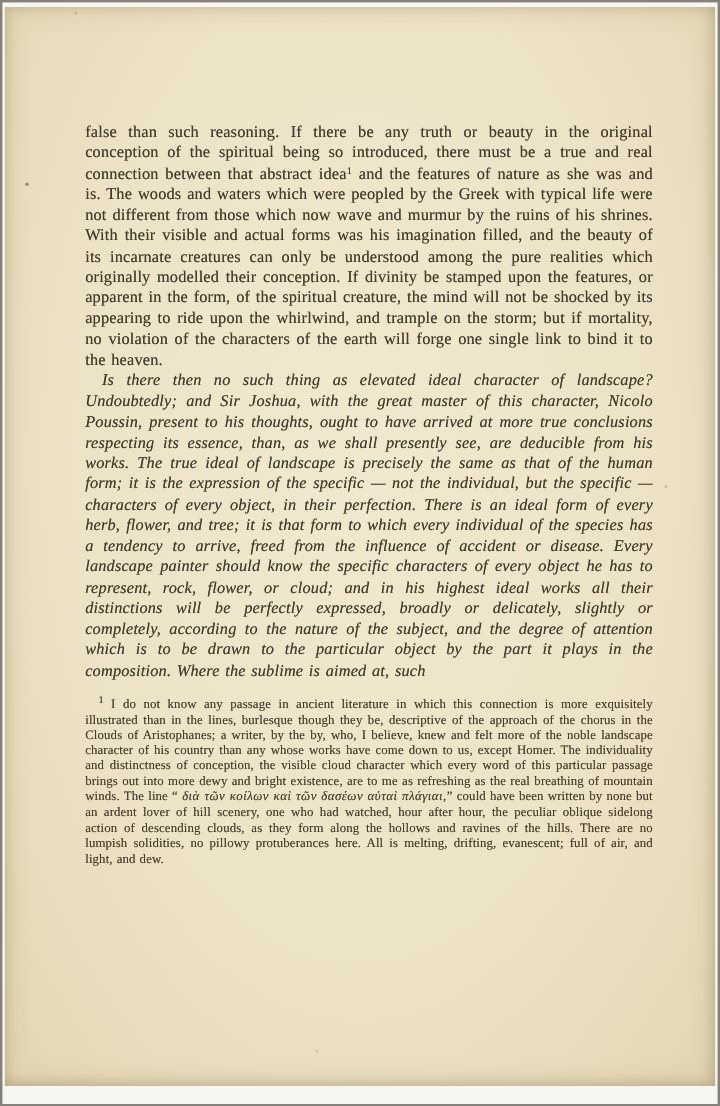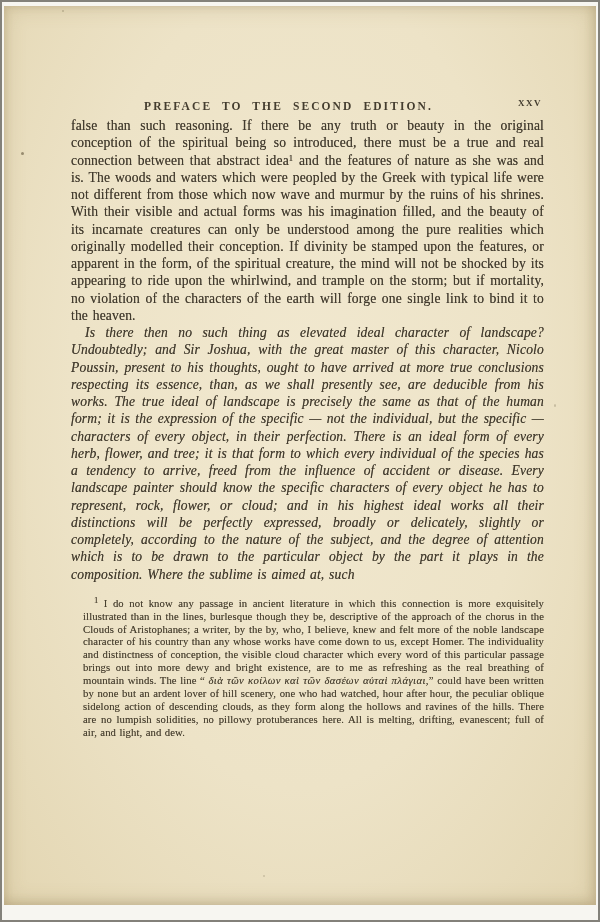--- a/index.html
+++ b/index.html
@@ -79,45 +79,40 @@
   }
   .footnote {
     margin-top: 14px;
     font-size: 10.7px;
     line-height: 12.9px;
     text-align: justify;
     letter-spacing: 0.1px;
     word-spacing: 0.6px;
     color: #473f2f;
     text-shadow: 0 0 0.4px rgba(60, 52, 38, .55);
-    margin-left: 12px;
   }
   .footnote p { margin: 0; text-indent: 11px; }
   .greek { font-style: italic; letter-spacing: 0.4px; }
   .speck {
     position: absolute;
     border-radius: 50%;
     background: rgba(85, 72, 48, .55);
   }
 </style>
 </head>
 <body>
 
 <div class="scan">
   <div class="sheet">
     <span class="speck" style="left:17px; top:146px; width:3px; height:3px;"></span>
     <span class="speck" style="left:58px; top:4px; width:2px; height:2px; opacity:.5;"></span>
     <span class="speck" style="left:550px; top:398px; width:2px; height:3px; opacity:.45;"></span>
     <span class="speck" style="left:259px; top:869px; width:2px; height:2px; opacity:.4;"></span>
 
     <div class="content">
-      <div class="running-head">
-        <span class="head-title">PREFACE TO THE SECOND EDITION.</span>
-        <span class="page-num">xxv</span>
-      </div>
 
       <div class="body-text" id="body-container">
           <p><span>false than such reasoning.  If there be any truth or beauty in the original conception of the spiritual being so introduced, there must be a true and real connection between that abstract idea</span><sup class="fnmark">1</sup><span> and the features of nature as she was and is.  The woods and waters which were peopled by the Greek with typical life were not different from those which now wave and murmur by the ruins of his shrines.  With their visible and actual forms was his imagination filled, and the beauty of its incarnate creatures can only be understood among the pure realities which originally modelled their conception.  If divinity be stamped upon the features, or apparent in the form, of the spiritual creature, the mind will not be shocked by its appearing to ride upon the whirlwind, and trample on the storm; but if mortality, no violation of the characters of the earth will forge one single link to bind it to the heaven.</span></p>
           <p class="indent"><span>Is there then no such thing as elevated ideal character of landscape?  Undoubtedly; and Sir Joshua, with the great master of this character, Nicolo Poussin, present to his thoughts, ought to have arrived at more true conclusions respecting its essence, than, as we shall presently see, are deducible from his works.  The true ideal of landscape is precisely the same as that of the human form; it is the expression of the specific — not the individual, but the specific — characters of every object, in their perfection.  There is an ideal form of every herb, flower, and tree; it is that form to which every individual of the species has a tendency to arrive, freed from the influence of accident or disease.  Every landscape painter should know the specific characters of every object he has to represent, rock, flower, or cloud; and in his highest ideal works all their distinctions will be perfectly expressed, broadly or delicately, slightly or completely, according to the nature of the subject, and the degree of attention which is to be drawn to the particular object by the part it plays in the composition.  Where the sublime is aimed at, such</span></p>
         </div>
 
       <div class="footnote" id="footnote-container">
           <p class="indent"><sup class="fnmark">1</sup><span> I do not know any passage in ancient literature in which this connection is more exquisitely illustrated than in the lines, burlesque though they be, descriptive of the approach of the chorus in the Clouds of Aristophanes; a writer, by the by, who, I believe, knew and felt more of the noble landscape character of his country than any whose works have come down to us, except Homer.  The individuality and distinctness of conception, the visible cloud character which every word of this particular passage brings out into more dewy and bright existence, are to me as refreshing as the real breathing of mountain winds.  The line “ </span><span class="greek">διὰ τῶν κοίλων καὶ τῶν δασέων αὐταὶ πλάγιαι,</span><span>” could have been written by none but an ardent lover of hill scenery, one who had watched, hour after hour, the peculiar oblique sidelong action of descending clouds, as they form along the hollows and ravines of the hills.  There are no lumpish solidities, no pillowy protuberances here.  All is melting, drifting, evanescent; full of air, and light, and dew.</span></p>
         </div>
     </div>

